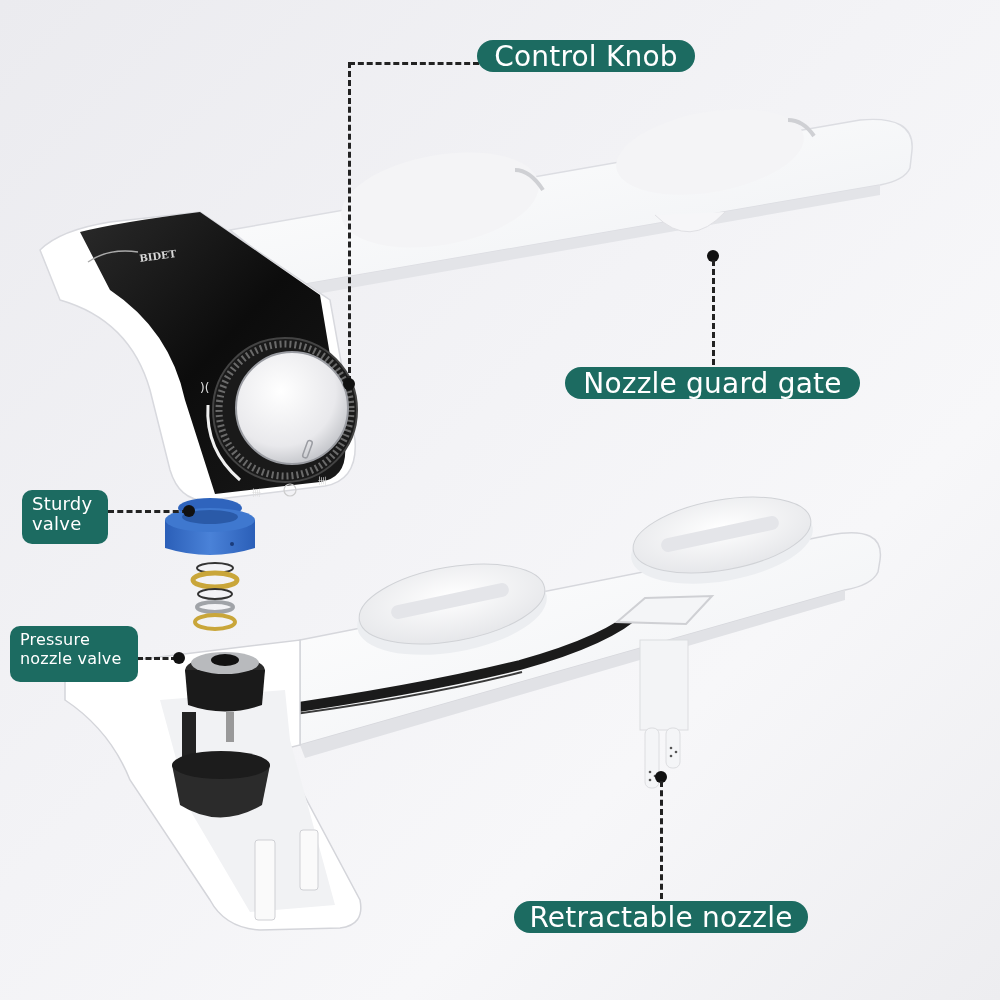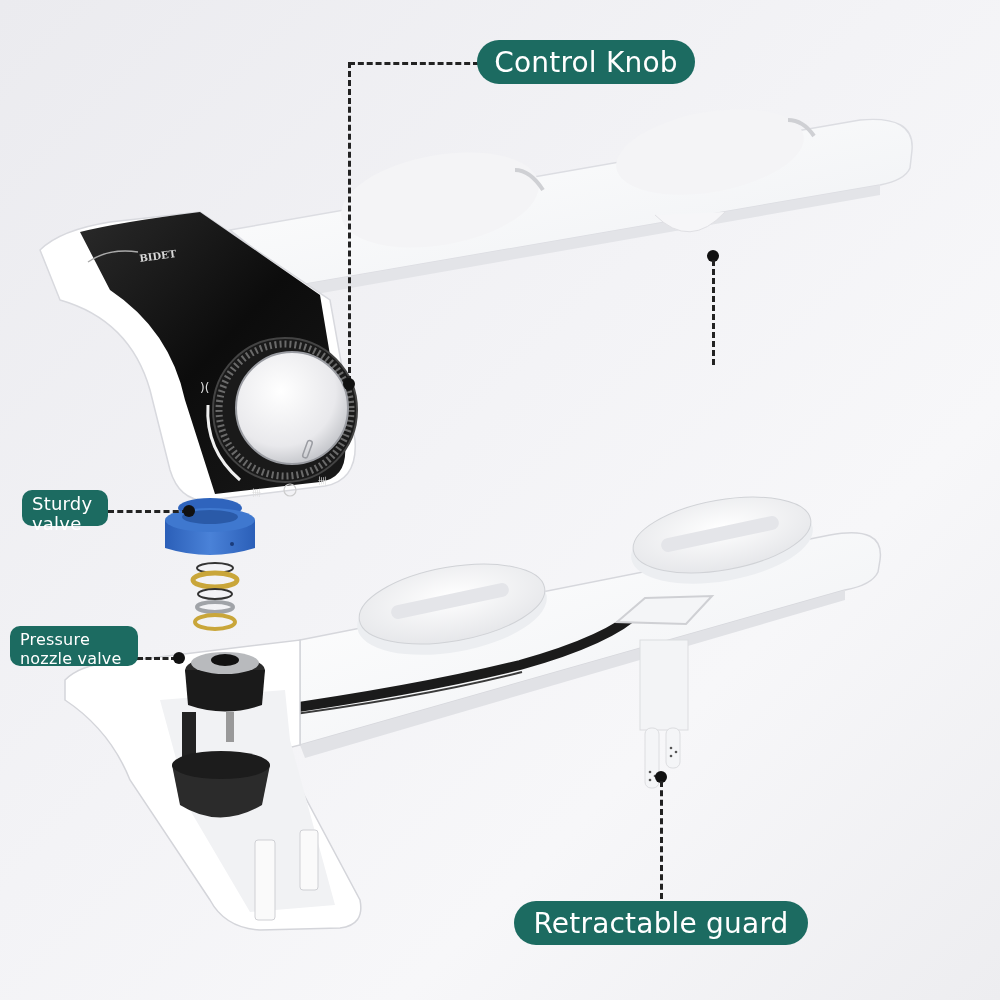--- a/index.html
+++ b/index.html
@@ -9,21 +9,21 @@
       font-family: "DejaVu Sans", "Liberation Sans", sans-serif;
     }
     .stage { position: absolute; inset: 0; }
     svg.art { position: absolute; left: 0; top: 0; }
     .pill {
       position: absolute; background: #1c6b61; color: #ffffff;
       border-radius: 22px; white-space: nowrap; letter-spacing: 0.2px;
       display: flex; align-items: center; justify-content: center;
       box-sizing: border-box;
     }
-    .pill.big { height: 44px; font-size: 28px; padding: 0 14px; }
+    .pill.big { height: 32px; font-size: 28px; padding: 0 14px; }
     .pill.small {
       border-radius: 10px; font-size: 18px; line-height: 20px;
       padding: 4px 10px; display: block; white-space: normal; text-align: left;
     }
     .dot { position: absolute; width: 12px; height: 12px; border-radius: 50%; background: #111; }
     .vdash { position: absolute; width: 0; border-left: 3px dashed #222; }
     .hdash { position: absolute; height: 0; border-top: 3px dashed #222; }
   </style>
 </head>
 <body>
@@ -165,28 +165,31 @@
   <div class="hdash" style="left:137px; top:657px; width:40px;"></div>
   <div class="dot" style="left:173px; top:652px;"></div>
 
   <div class="dot" style="left:655px; top:771px;"></div>
   <div class="vdash" style="left:660px; top:781px; height:118px;"></div>
 
   <div class="pill big" style="left:477px; top:40px; width:218px;">
     <span>Control Knob</span>
   </div>
 
+  <div class="pill big" style="left:565px; top:367px; width:295px;">
+    <span>Nozzle guard gate</span>
+  </div>
 
-  <div class="pill small" style="left:22px; top:490px; width:86px; height:36px;">
+  <div class="pill small" style="left:22px; top:490px; width:86px; height:54px;">
     <div>Sturdy</div>
     <div>valve</div>
   </div>
 
-  <div class="pill small" style="left:10px; top:626px; width:128px; height:40px; font-size:16px; line-height:19px;">
+  <div class="pill small" style="left:10px; top:626px; width:128px; height:56px; font-size:16px; line-height:19px;">
     <div>Pressure</div>
     <div>nozzle valve</div>
   </div>
 
   <div class="pill big" style="left:514px; top:901px; width:294px;">
-    <span>Retractable guard</span>
+    <span>Retractable nozzle</span>
   </div>
 
 </div>
 
 </body></html>

